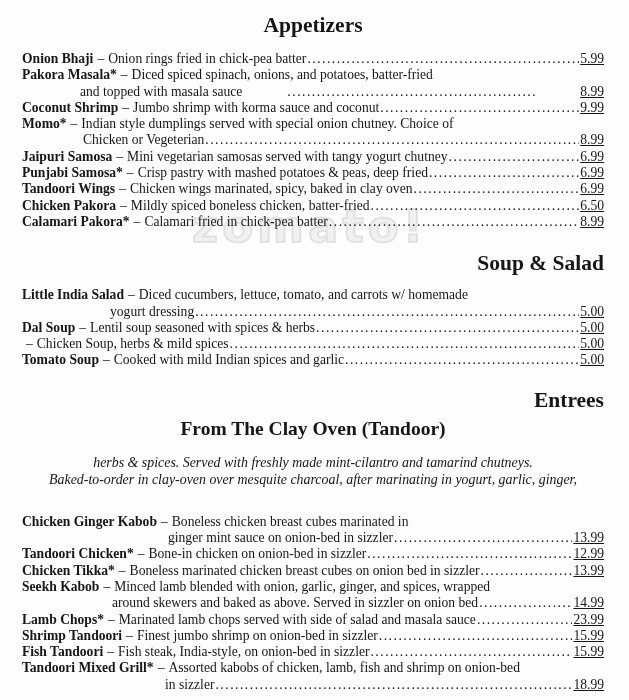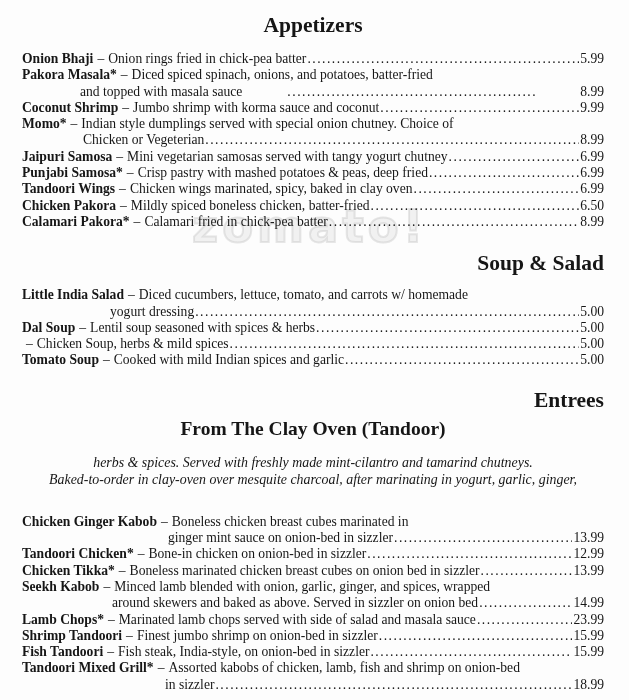--- a/index.html
+++ b/index.html
@@ -62,21 +62,21 @@
     flex: 1 1 auto;
     overflow: hidden;
     white-space: nowrap;
     min-width: 6px;
     margin: 0 1px;
     letter-spacing: 1.5px;
   }
   .dots::after {
     content: "................................................................................................................................................................................................................";
   }
-  .price { flex: none; }
+  .price { flex: none; text-decoration: underline; }
 </style>
 </head>
 <body>
 
 <div class="page">
   <div class="watermark">zomato!</div>
   <div class="menu-root" id="menu-root">
       <section class="section sec-appetizers">
         <div class="heading main">Appetizers</div>
         <div class="items">

